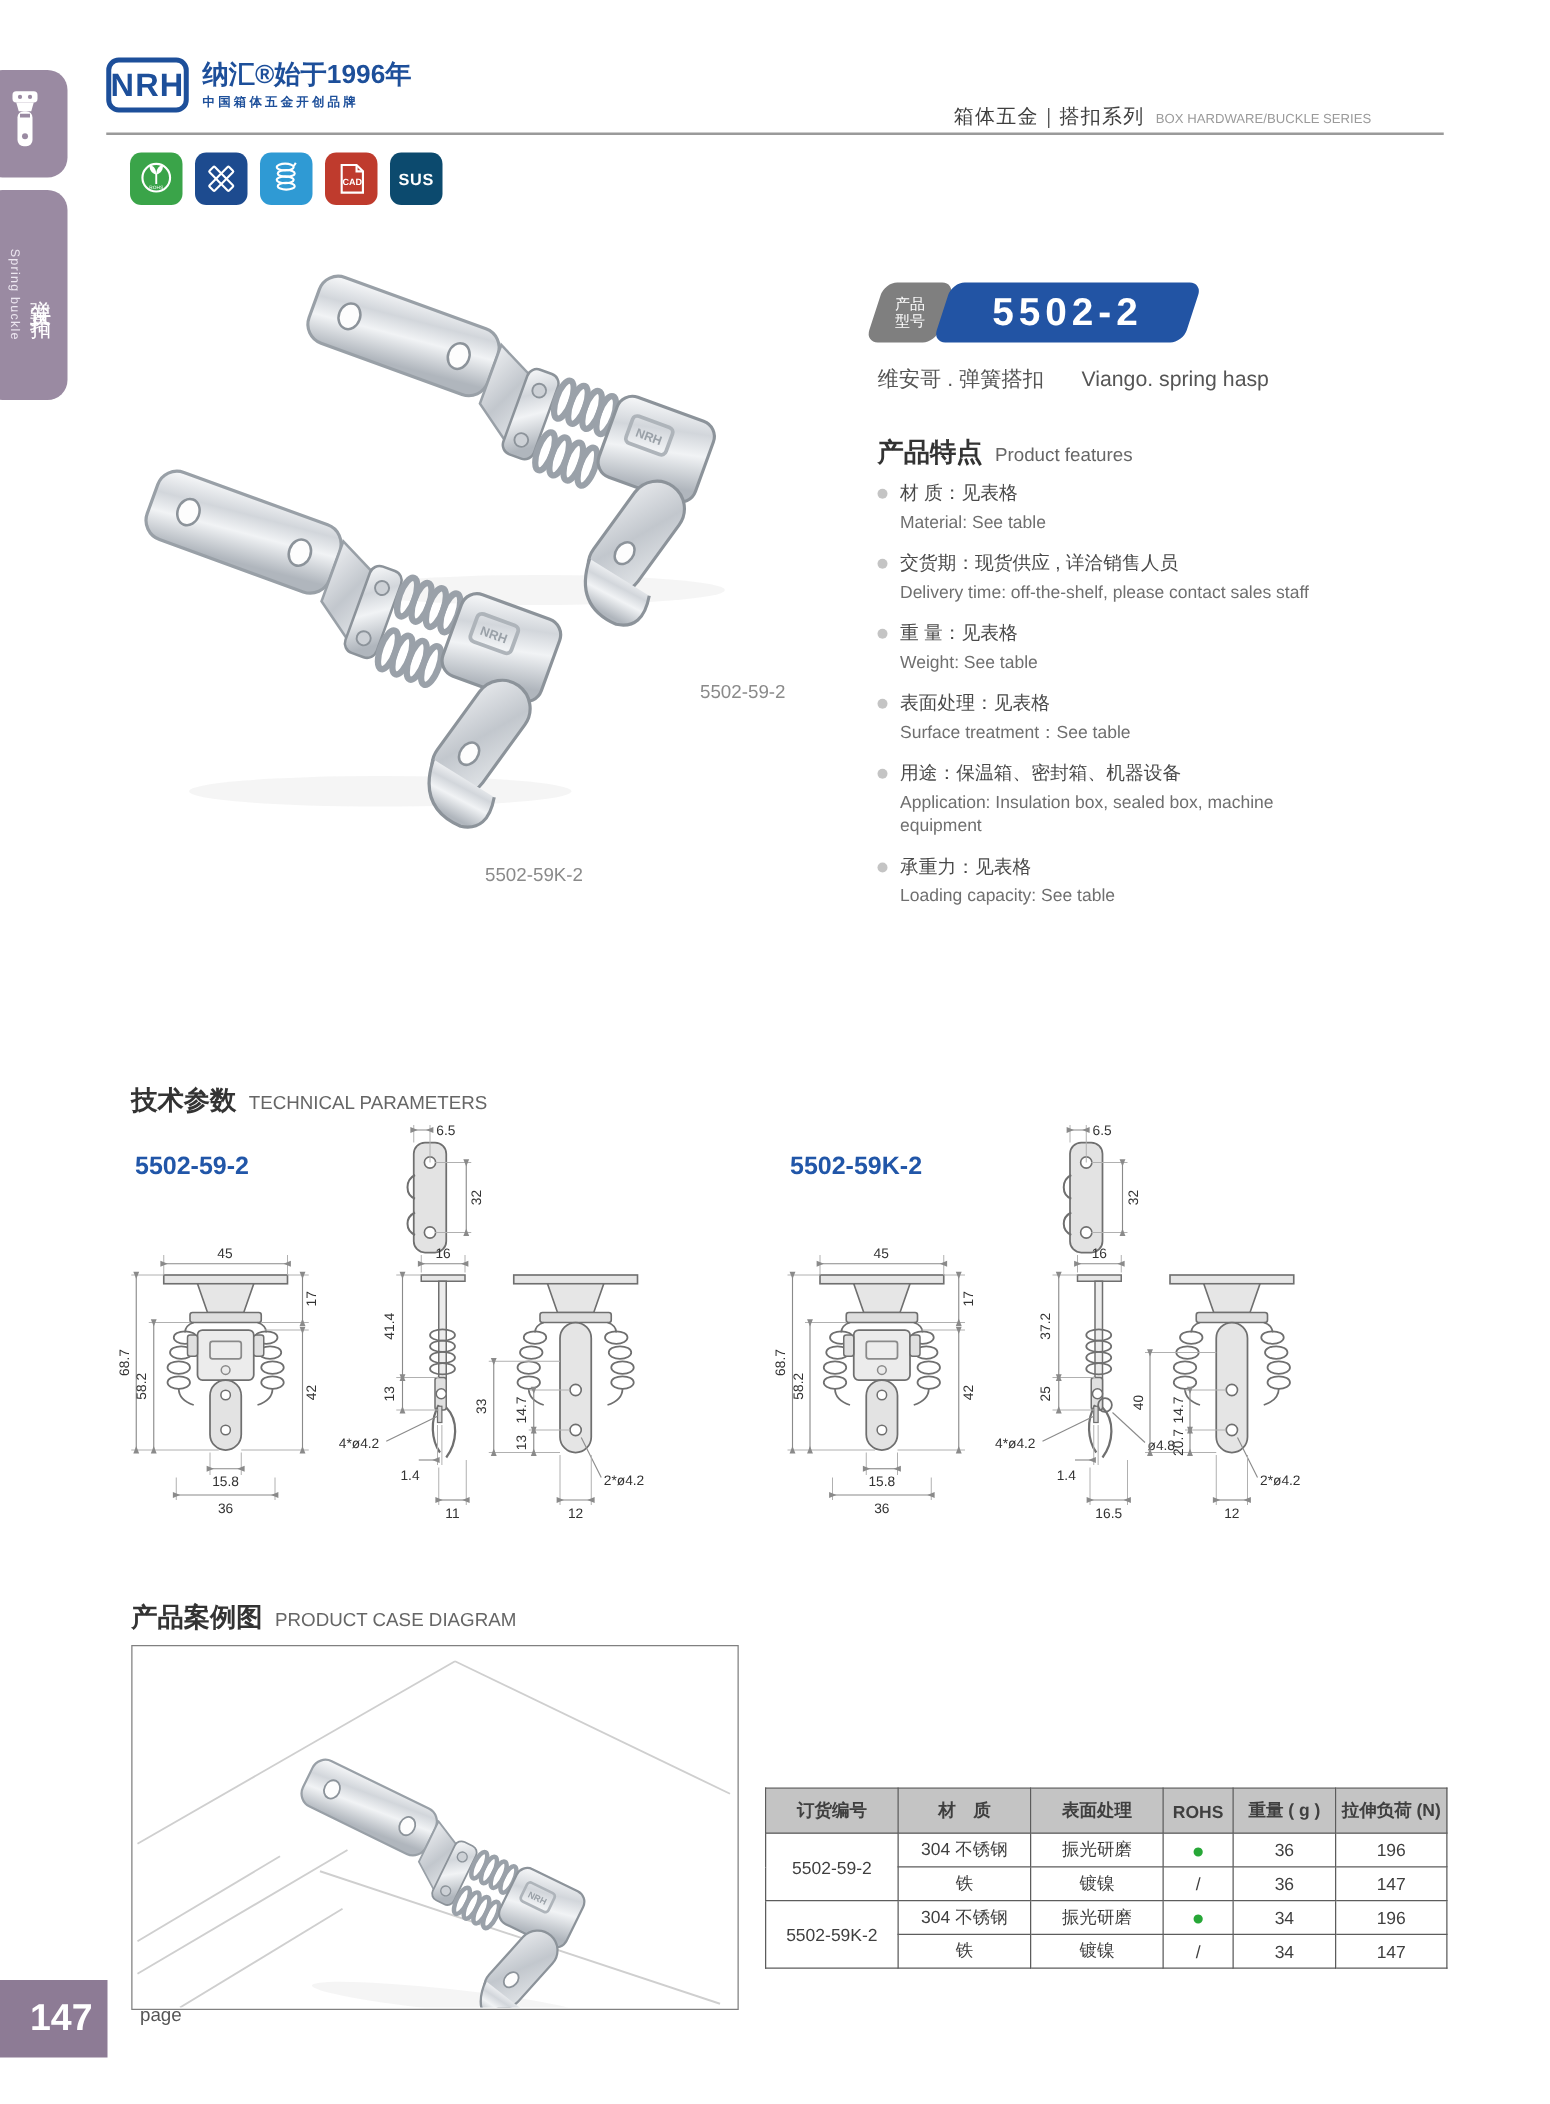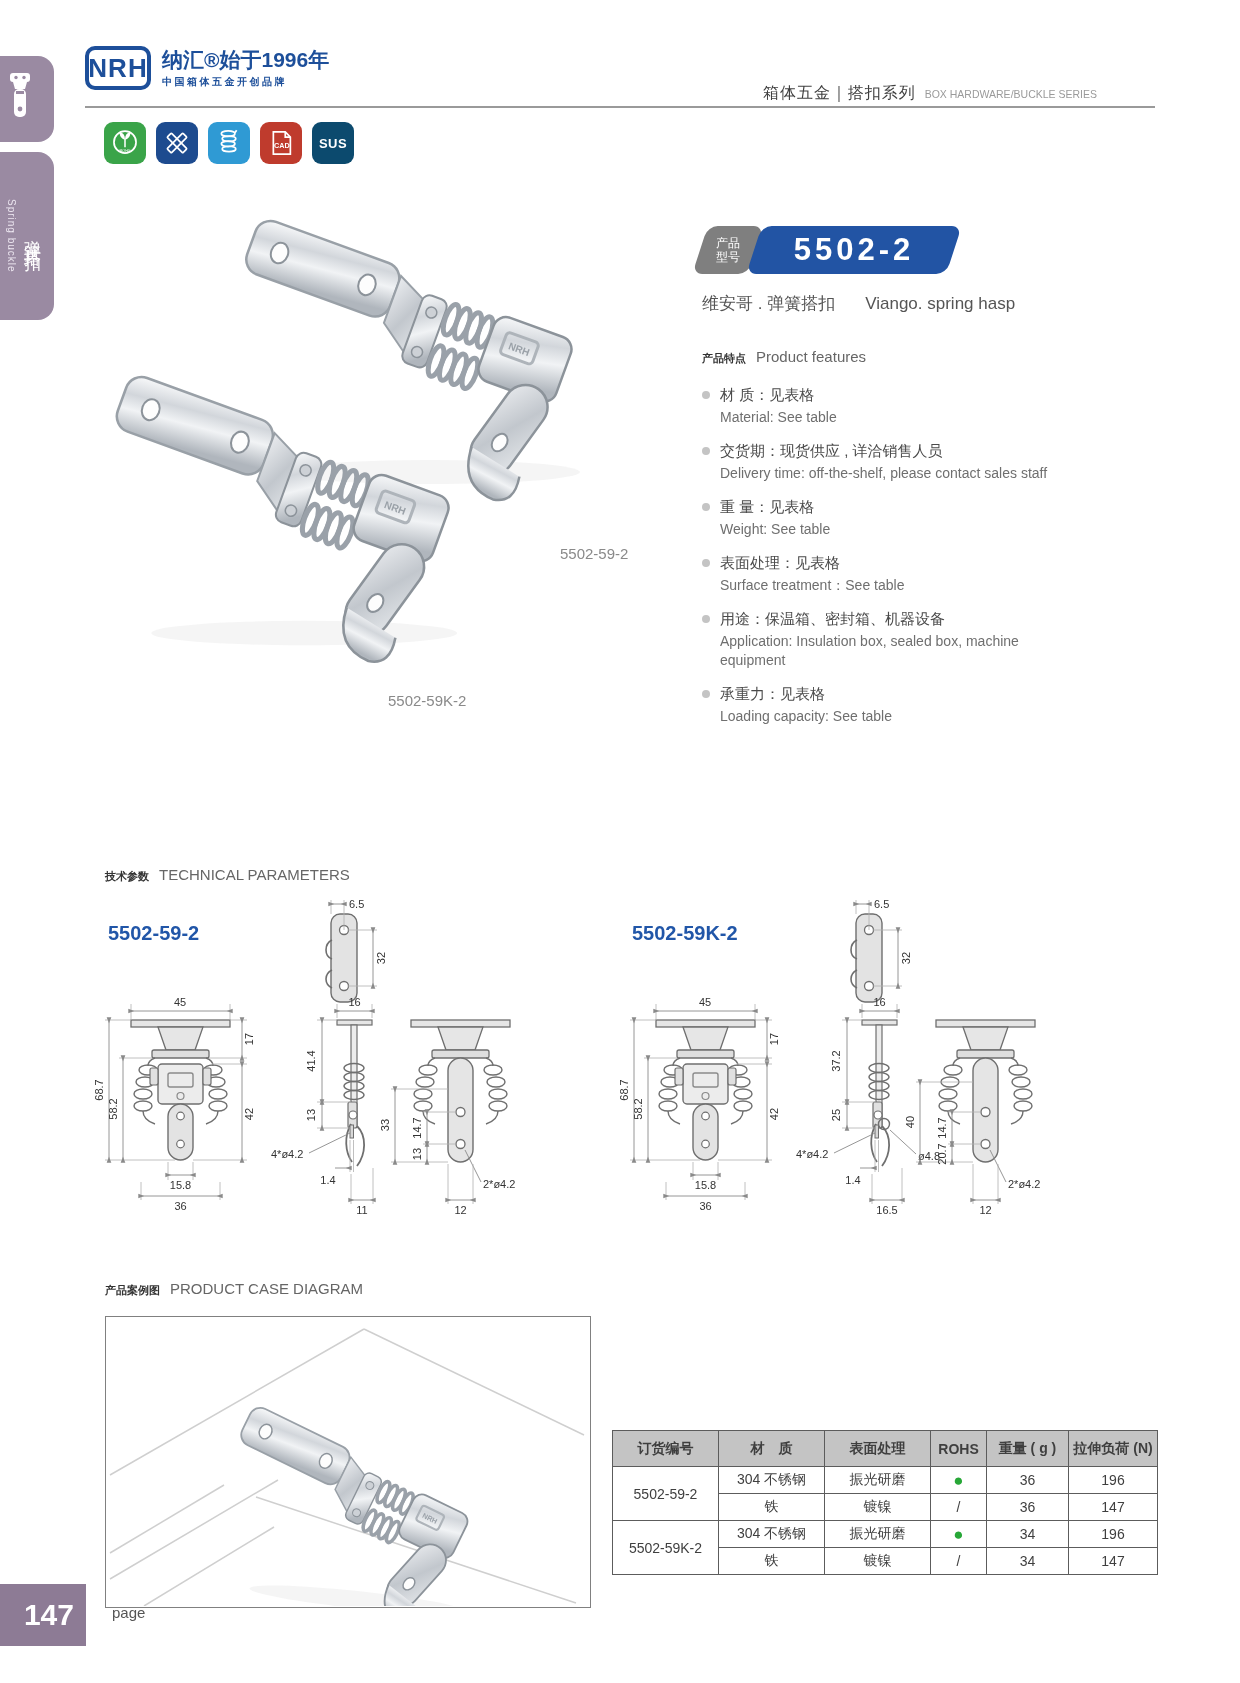--- a/index.html
+++ b/index.html
@@ -28,21 +28,21 @@
   .ic-khaki{background:#0c4a6e;color:#fff;font-weight:bold;font-size:13px;letter-spacing:.5px;}
   
   .badge-gray{position:absolute;left:700px;top:226px;width:56px;height:48px;background:#7f7f7f;border-radius:10px;transform:skewX(-18deg);}
   .badge-gray span{display:flex;flex-direction:column;align-items:center;justify-content:center;height:100%;transform:skewX(18deg);color:#fff;font-size:12px;line-height:14px;}
   .badge-blue{position:absolute;left:754px;top:226px;width:200px;height:48px;background:#2254a4;border-radius:10px;transform:skewX(-18deg);}
   .badge-blue span{display:flex;align-items:center;justify-content:center;height:100%;transform:skewX(18deg);color:#fff;font-size:31px;letter-spacing:4px;font-weight:600;}
   .prod-name{position:absolute;left:702px;top:292px;display:flex;align-items:baseline;font-size:17px;color:#555;}
   .prod-name .en{margin-left:30px;}
   
   .sec-head{display:flex;align-items:baseline;}
-  .sec-head .zh{font-size:11px;font-weight:bold;color:#333;}
+  .sec-head .zh{font-size:21px;font-weight:bold;color:#333;}
   .sec-head .en{font-size:15px;color:#666;margin-left:10px;}
   .features{position:absolute;left:702px;top:384px;width:348px;}
   .feat{margin-bottom:13px;}
   .feat .zh{position:relative;font-size:15px;color:#4a4a4a;padding-left:18px;line-height:21px;}
   .feat .zh::before{content:"";position:absolute;left:0;top:7px;width:8px;height:8px;border-radius:50%;background:#c4c4c4;}
   .feat .en{font-size:14px;color:#6f6f6f;padding-left:18px;line-height:19px;margin-top:3px;}
   
   .tech-model{position:absolute;font-size:20px;font-weight:bold;color:#2156a8;}
   .dt{font-size:11px;fill:#333;}
   .dl{stroke:#8a8a8a;stroke-width:0.9;fill:none;}

